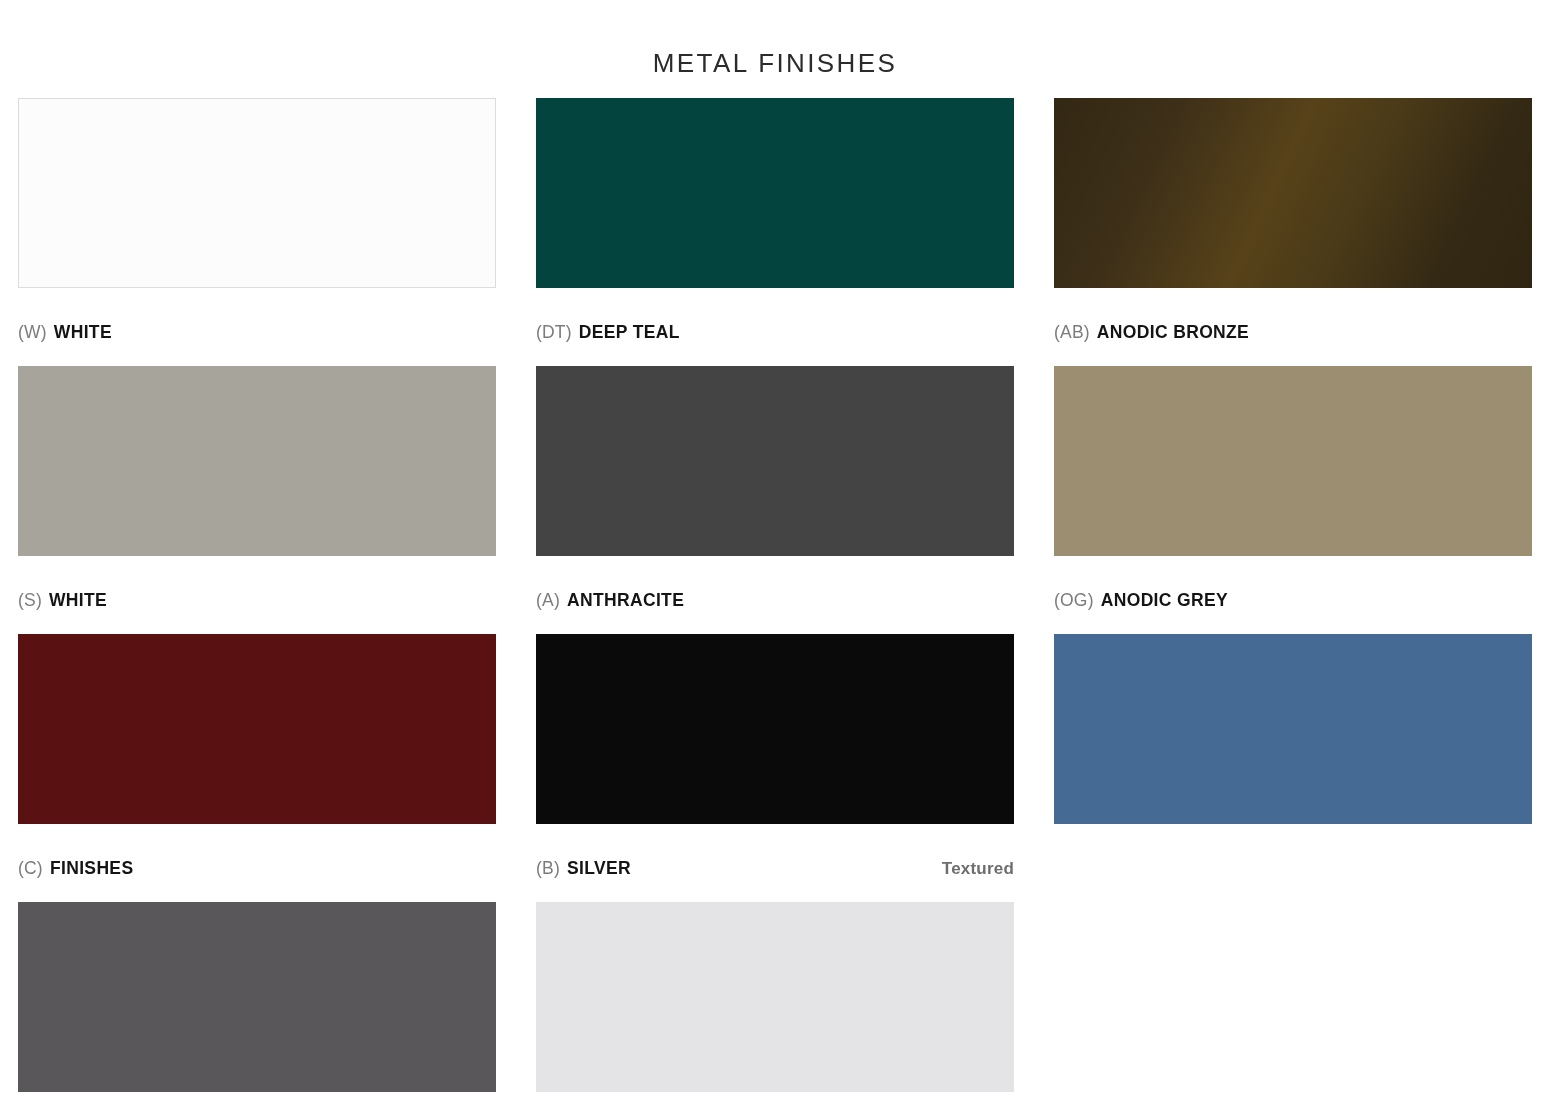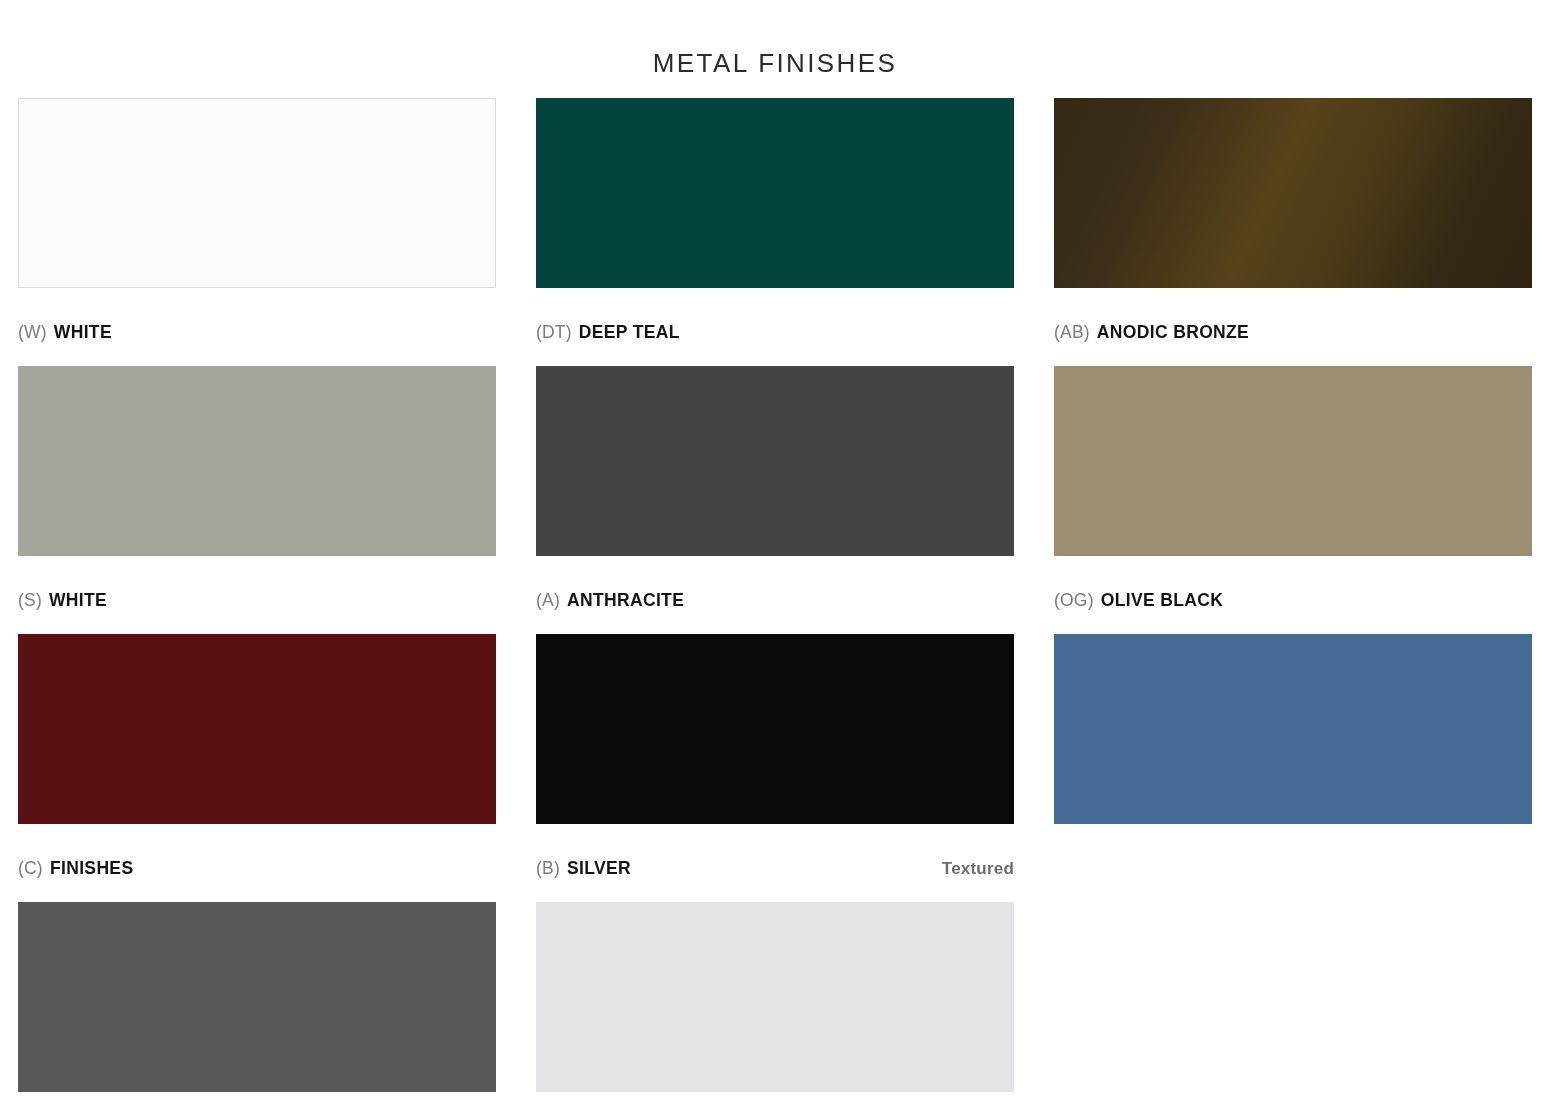--- a/index.html
+++ b/index.html
@@ -149,21 +149,21 @@
             <span class="swatch-code">(A)</span>
             <span class="swatch-name">ANTHRACITE</span>
           </div>
         </div>
       </div>
       <div class="swatch-cell">
         <div class="swatch-chip" style="background: rgb(155, 142, 113);"></div>
         <div class="swatch-caption">
           <div class="caption-left">
             <span class="swatch-code">(OG)</span>
-            <span class="swatch-name">OLIVE BLACK</span>
+            <span class="swatch-name">ANODIC GREY</span>
           </div>
         </div>
       </div>
       <div class="swatch-cell">
         <div class="swatch-chip" style="background: rgb(90, 17, 17);"></div>
         <div class="swatch-caption">
           <div class="caption-left">
             <span class="swatch-code">(C)</span>
             <span class="swatch-name">FINISHES</span>
           </div>

